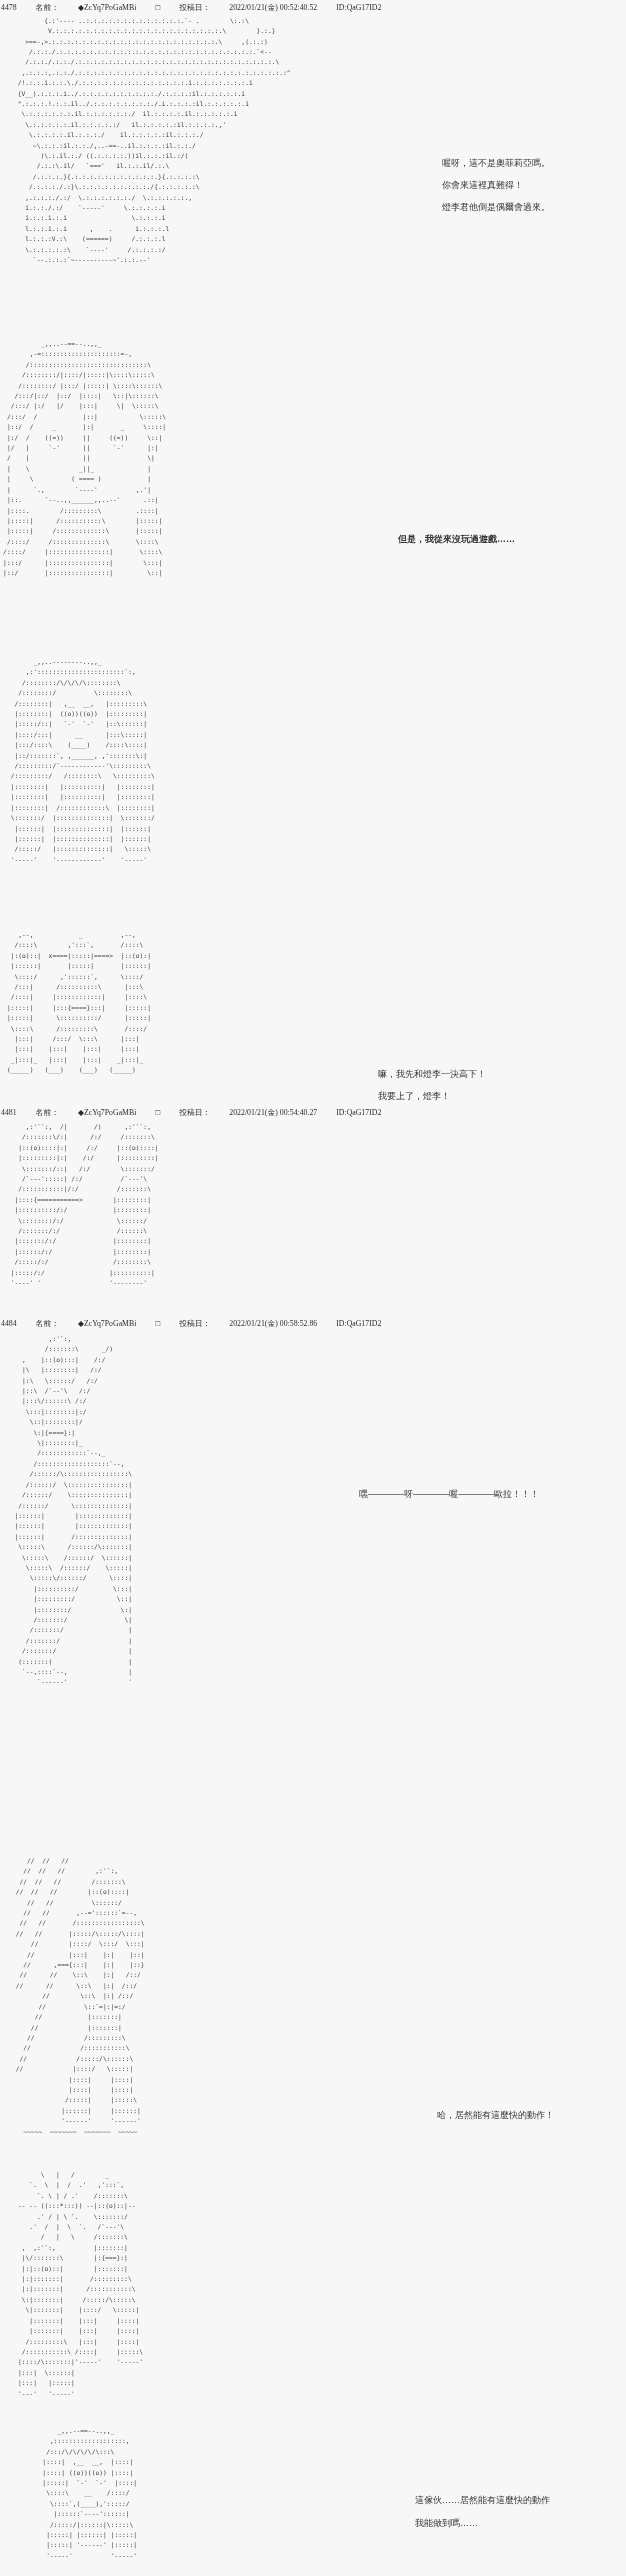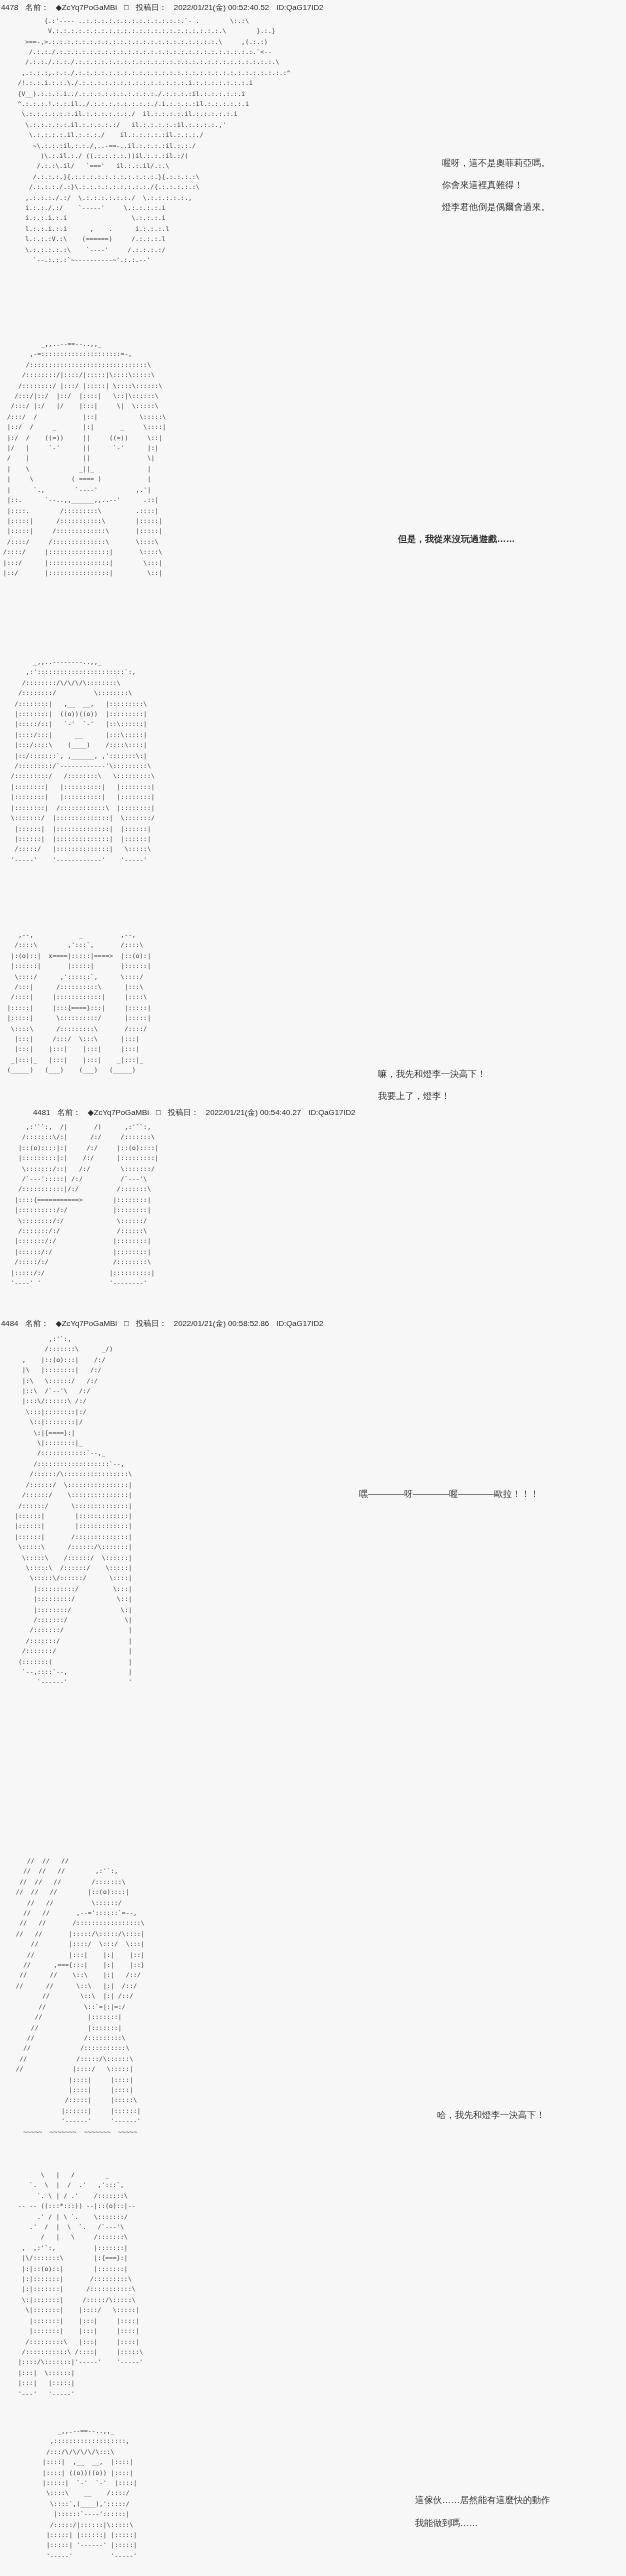--- a/index.html
+++ b/index.html
@@ -10,21 +10,21 @@
     background:#f7f7f7;
     overflow:hidden;
     font-family:"Liberation Sans", sans-serif;
   }
   .hdr{
     position:absolute;
     font:7.8px/10.4px "Liberation Sans", sans-serif;
     color:#2b2b2b;
     white-space:nowrap;
   }
-  .hdr span{margin-right:7px;}
+  .hdr span{margin-right:19px;font-family:Liberation Serif, serif;}
   .aa{
     position:absolute;
     margin:0;
     font:6.3px/10.4px "DejaVu Sans Mono", monospace;
     color:#3a3a3a;
     white-space:pre;
   }
   .dlg{
     position:absolute;
     margin:0;
@@ -133,21 +133,21 @@
  |:::::|     |:::{====}:::|     |:::::|
  |:::::|      \::::::::::/      |:::::|
   \::::\      /:::::::::\       /::::/
    |:::|     /:::/  \:::\      |:::|
    |:::|    |:::|    |:::|     |:::|
   _|:::|_   |:::|    |:::|    _|:::|_
  (_____)   (___)    (___)   (_____)</pre>
   <pre class="dlg" style="left:378px;top:1063px;">嘛，我先和燈李一決高下！
 我要上了，燈李！</pre>
 
-  <div class="hdr" style="left:1px;top:1108px;padding-left:32px;">
+  <div class="hdr" style="left:1px;top:1108px;">
     <span>4481</span><span>名前：</span><span>◆ZcYq7PoGaMBi</span><span>□</span><span>投稿日：</span><span>2022/01/21(金) 00:54:40.27</span><span>ID:QaG17ID2</span>
   </div>
 
   <pre class="aa" style="left:3.1px;top:1122px;">      ,:'``:,  /|       /)      ,:'``:,
      /:::::::\/:|      /:/     /:::::::\
     |::(o)::::|:|     /:/     |::(o)::::|
     |:::::::::|:|    /:/      |:::::::::|
      \:::::::/::|   /:/        \:::::::/
      /`---':::::| /:/          /`---'\
     /:::::::::::|/:/          /:::::::\
@@ -221,21 +221,21 @@
    //             /:::::::::\
   //             /:::::::::::\
  //             /:::::/\::::::\
 //             |::::/   \:::::|
               |::::|     |::::|
               |::::|     |::::|
              /:::::|     |:::::\
             |::::::|     |::::::|
             '------'     '------'
   ~~~~~  ~~~~~~~  ~~~~~~~  ~~~~~</pre>
-  <pre class="dlg" style="left:437px;top:2104px;">哈，我先和燈李一決高下！</pre>
+  <pre class="dlg" style="left:437px;top:2104px;">哈，居然能有這麼快的動作！</pre>
 
   <pre class="aa" style="left:10.4px;top:2170px;">        \   |   /        _
      `.  \  |  /  .'   ,':::`,
        `. \ | / .'    /:::::::\
   -- -- ((:::*:::)) --|::(o)::|--
        .' / | \ `.    \:::::::/
      .'  /  |  \  `.   /`---'\
         /   |   \     /:::::::\
    ,  ,:'`:,          |:::::::|
    |\/:::::::\        |:{===}:|

